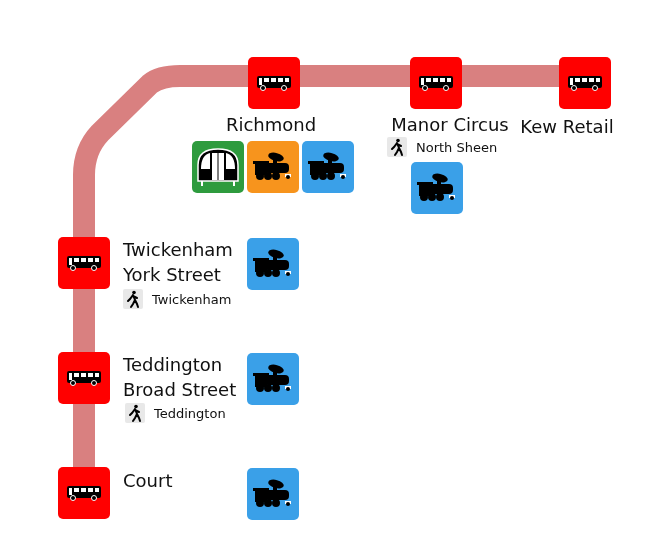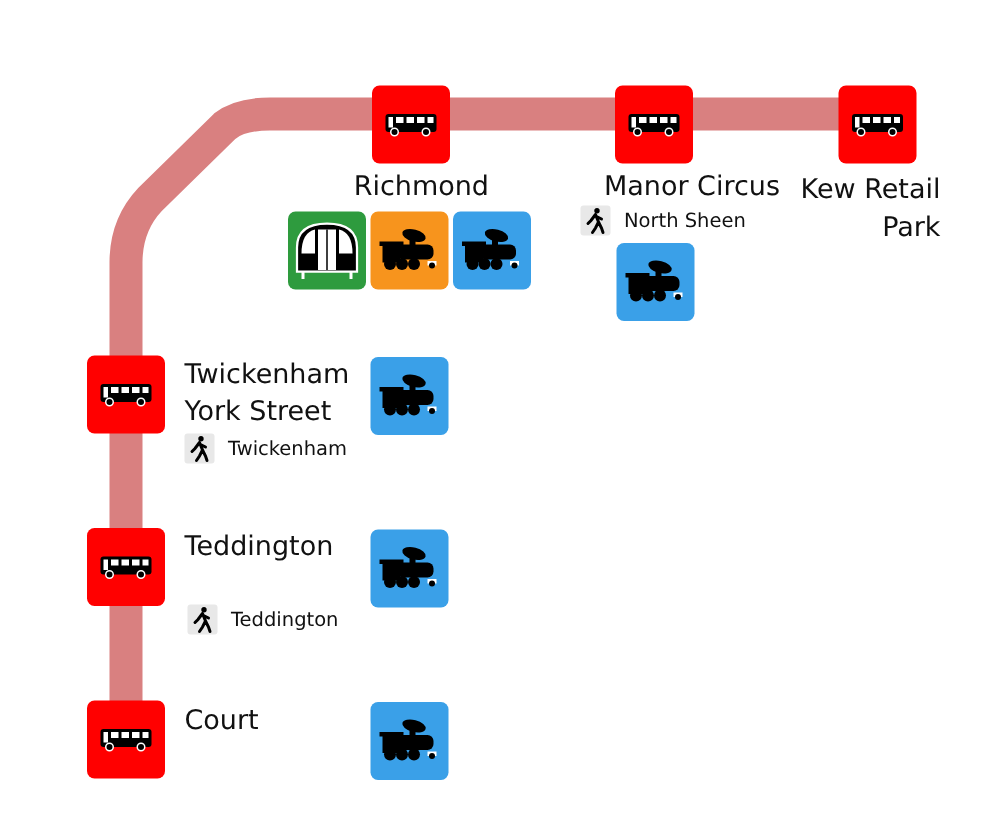--- a/index.html
+++ b/index.html
@@ -6,21 +6,21 @@
   body { width:666px; height:552px; position:relative; overflow:hidden;
          font-family:"DejaVu Sans", sans-serif; color:#111; }
   #route { position:absolute; left:0; top:0; width:666px; height:552px; }
   .tile { position:absolute; width:52px; height:52px; border-radius:5px; }
   .tile svg { width:100%; height:100%; display:block; }
   .bus-tile { background:#ff0000; }
   .rail-blue { background:#3aa0e8; }
   .rail-orange { background:#f7941d; }
   .tube-green { background:#2e9b3e; }
   .label { position:absolute; font-size:18px; line-height:25px; color:#111; white-space:nowrap; }
-  .label.center { text-align:right; }
+  .label.center { text-align:center; }
   .walk { position:absolute; display:flex; align-items:center; gap:9px; font-size:13px; color:#111; }
   .walk-icon { width:20px; height:20px; background:#e8e8e8; border-radius:2px; }
   .walk-icon svg { width:20px; height:20px; display:block; }
 </style>
 </head>
 <body>
 
 <svg id="route" viewBox="0 0 666 552">
   <path d="M84 490 L84 175 Q84 150 100 133 L150 84 Q160 76 180 76 L590 76" fill="none" stroke="#d98080" stroke-width="22" stroke-linejoin="round"></path>
 </svg>
@@ -107,21 +107,20 @@
     </svg>
 </div>
 
 <div class="tile bus-tile" style="left:559px;top:57px">
   <svg>
       <use href="#bus"></use>
     </svg>
 </div>
 <div class="label center" style="left:507px;top:114px;width:120px">
   <div>Kew Retail</div>
-  <div>Park</div>
 </div>
 
 <div class="tile bus-tile" style="left:58px;top:237px">
   <svg>
       <use href="#bus"></use>
     </svg>
 </div>
 <div class="label" style="left:123px;top:237px">
   <div>Twickenham</div>
   <div>York Street</div>
@@ -140,20 +139,21 @@
     </svg>
 </div>
 
 <div class="tile bus-tile" style="left:58px;top:352px">
   <svg>
       <use href="#bus"></use>
     </svg>
 </div>
 <div class="label" style="left:123px;top:352px">
   <div>Teddington</div>
+  <div>Broad Street</div>
 </div>
 <div class="walk" style="left:125px;top:403px">
   <span class="walk-icon">
       <svg>
         <use href="#walker"></use>
       </svg>
     </span>
   <span>Teddington</span>
 </div>
 <div class="tile rail-blue" style="left:247px;top:353px">

